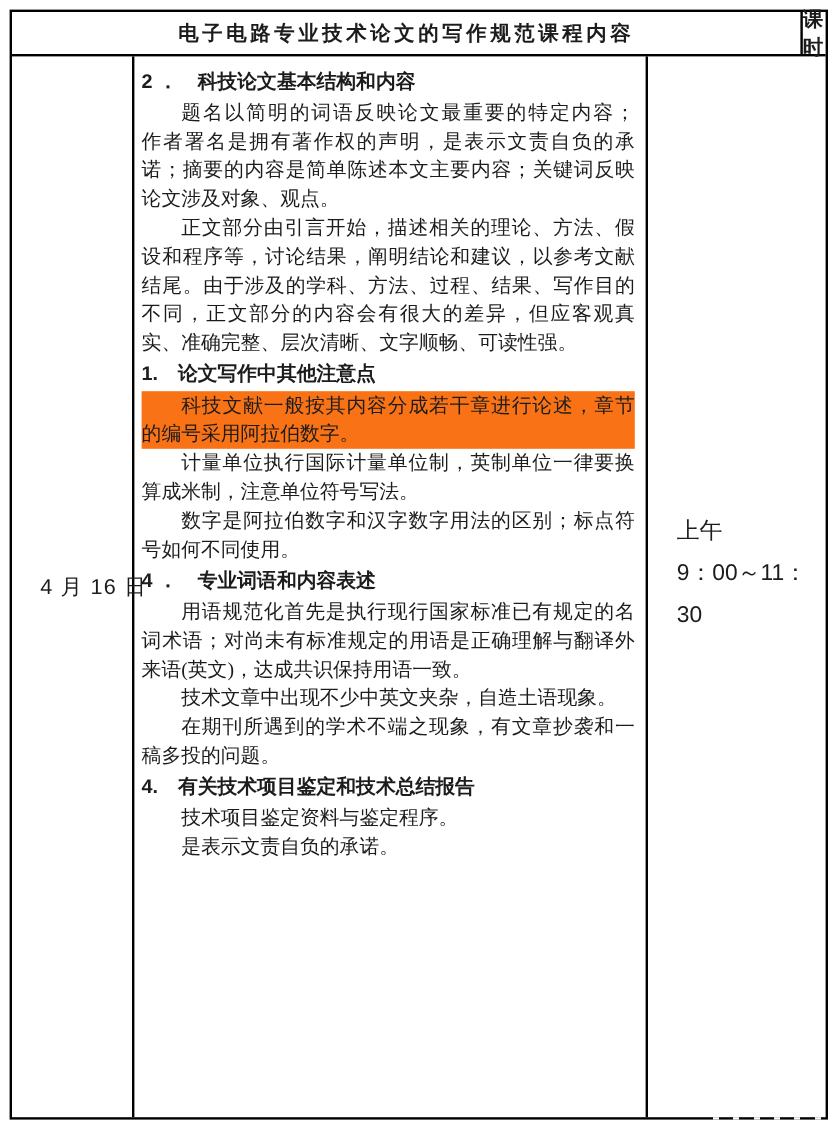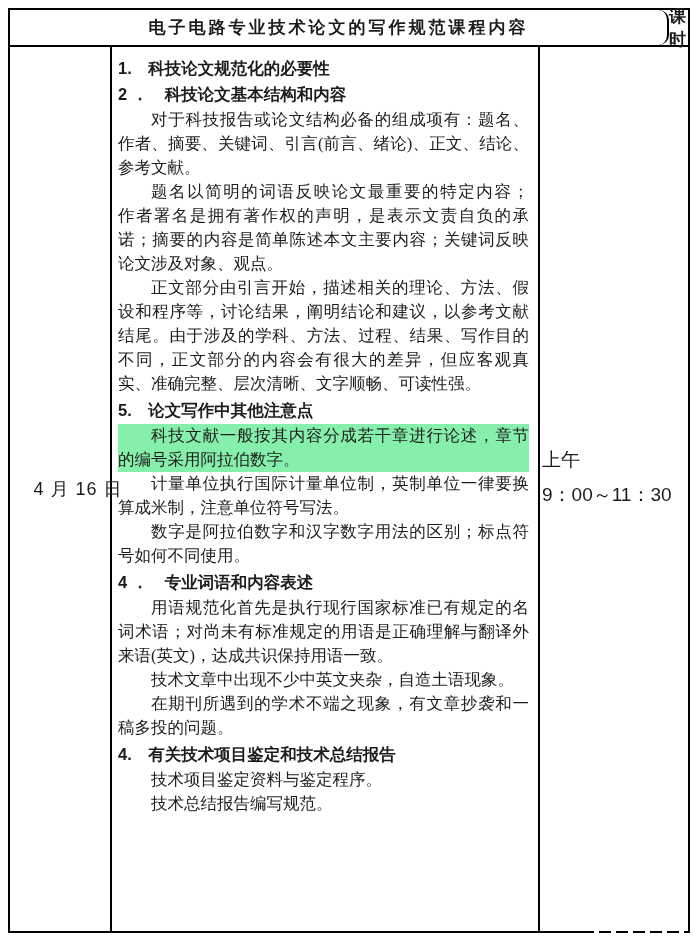--- a/index.html
+++ b/index.html
@@ -9,21 +9,21 @@
     color:#1c1c1c;
   }
   .doc-table{
     position:absolute;left:8px;top:8px;width:682px;height:925px;
     border:2px solid #000;box-sizing:border-box;background:#fff;
   }
   
   .header-row{display:flex;height:37px;border-bottom:2px solid #000;box-sizing:border-box;}
   .header-title-cell{
     width:675px;border-right:2px solid #000;box-sizing:border-box;
-    display:flex;align-items:center;justify-content:center;border-radius:10px;
+    display:flex;align-items:center;justify-content:center;
   }
   .header-title-cell span{
     font-family:"Liberation Sans","DejaVu Sans",sans-serif;
     font-weight:bold;font-size:17px;letter-spacing:3px;
   }
   .header-hours-cell{flex:1;display:flex;align-items:center;justify-content:center;}
   .header-hours-cell span{
     font-family:"Liberation Sans","DejaVu Sans",sans-serif;
     font-weight:bold;font-size:17px;letter-spacing:2px;
   }
@@ -41,24 +41,24 @@
     font-size:16.5px;line-height:24px;
   }
   .content-cell h3{
     margin:2px 0 2px 0;font-size:16.5px;line-height:24px;font-weight:bold;
     font-family:"Liberation Sans","DejaVu Sans",sans-serif;
     white-space:pre-wrap;
   }
   .content-cell p{
     margin:0;text-indent:2em;text-align:justify;white-space:pre-wrap;
   }
-  .para-highlight{background:#86efac;}
+  .para-highlight{background:#f97316;}
   .time-cell{
     flex:1;display:flex;flex-direction:column;justify-content:center;
-    padding-left:2px;padding-bottom:24px;box-sizing:border-box;
+    padding-left:24px;padding-bottom:24px;box-sizing:border-box;
     font-family:"Liberation Sans","DejaVu Sans",sans-serif;
     font-size:19px;line-height:35px;
   }
   
   .border-gap{
     position:absolute;right:2px;bottom:-2px;width:92px;height:2px;
     background:repeating-linear-gradient(90deg,#fff 0 5px,transparent 5px 17px);
   }
 </style>
 </head>
@@ -75,40 +75,38 @@
     </div>
   </div>
 
   <div class="body-row">
 
     <div class="date-cell">
       <span>4 月 16 日</span>
     </div>
 
     <div class="content-cell">
-      <h3>1.　科技论文规范化的必要性</h3>
 
       <h3>2 ．　科技论文基本结构和内容</h3>
-      <p>对于科技报告或论文结构必备的组成项有：题名、作者、摘要、关键词、引言(前言、绪论)、正文、结论、　参考文献。</p>
       <p>题名以简明的词语反映论文最重要的特定内容；　作者署名是拥有著作权的声明，是表示文责自负的承诺；摘要的内容是简单陈述本文主要内容；关键词反映论文涉及对象、观点。</p>
       <p>正文部分由引言开始，描述相关的理论、方法、假设和程序等，讨论结果，阐明结论和建议，以参考文献结尾。由于涉及的学科、方法、过程、结果、写作目的不同，正文部分的内容会有很大的差异，但应客观真实、准确完整、层次清晰、文字顺畅、可读性强。</p>
 
-      <h3>5.　论文写作中其他注意点</h3>
+      <h3>1.　论文写作中其他注意点</h3>
       <p class="para-highlight">科技文献一般按其内容分成若干章进行论述，章节的编号采用阿拉伯数字。</p>
       <p>计量单位执行国际计量单位制，英制单位一律要换算成米制，注意单位符号写法。</p>
       <p>数字是阿拉伯数字和汉字数字用法的区别；标点符号如何不同使用。</p>
 
       <h3>4 ．　专业词语和内容表述</h3>
       <p>用语规范化首先是执行现行国家标准已有规定的名词术语；对尚未有标准规定的用语是正确理解与翻译外来语(英文)，达成共识保持用语一致。</p>
       <p>技术文章中出现不少中英文夹杂，自造土语现象。</p>
       <p>在期刊所遇到的学术不端之现象，有文章抄袭和一稿多投的问题。</p>
 
       <h3>4.　有关技术项目鉴定和技术总结报告</h3>
       <p>技术项目鉴定资料与鉴定程序。</p>
-      <p>技术总结报告编写规范。</p>
+      <p>是表示文责自负的承诺。</p>
     </div>
 
     <div class="time-cell">
       <div>上午</div>
       <div>9：00～11：30</div>
     </div>
 
   </div>
 
   <div class="border-gap"></div>

